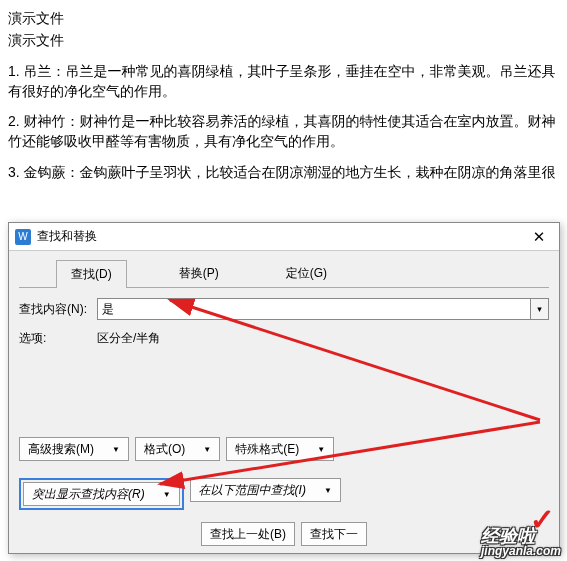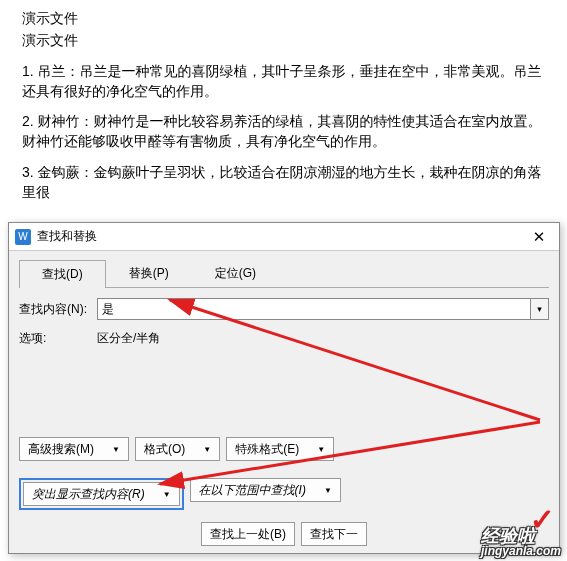--- a/index.html
+++ b/index.html
@@ -7,21 +7,21 @@
       font-family: "Microsoft YaHei", sans-serif;
       font-size: 13px;
       color: #000;
       width: 567px;
       height: 561px;
       background: #fff;
       position: relative;
       overflow: hidden;
     }
     .bg-text {
-      padding: 8px 22px;
+      padding: 8px 8px;
       line-height: 1.45;
       font-size: 14px;
     }
     .bg-text p { margin-bottom: 2px; }
     .bg-text .para { margin-top: 10px; }
     .dialog {
       position: absolute;
       left: 8px;
       top: 222px;
       width: 552px;
@@ -62,25 +62,26 @@
       height: calc(100% - 28px);
       display: flex;
       flex-direction: column;
       position: relative;
     }
     .tabs {
       display: flex;
       border-bottom: 1px solid #aaa;
     }
     .tab {
-      padding: 5px 22px;
+      padding: 5px 14px;
       font-size: 12px;
       border: 1px solid transparent;
       border-bottom: none;
       position: relative;
+      margin-left: 37px;
     }
     .tab.active {
       background: #f0f0f0;
       border-color: #aaa;
       top: 1px;
     }
     .row {
       display: flex;
       align-items: center;
       margin-top: 10px;

